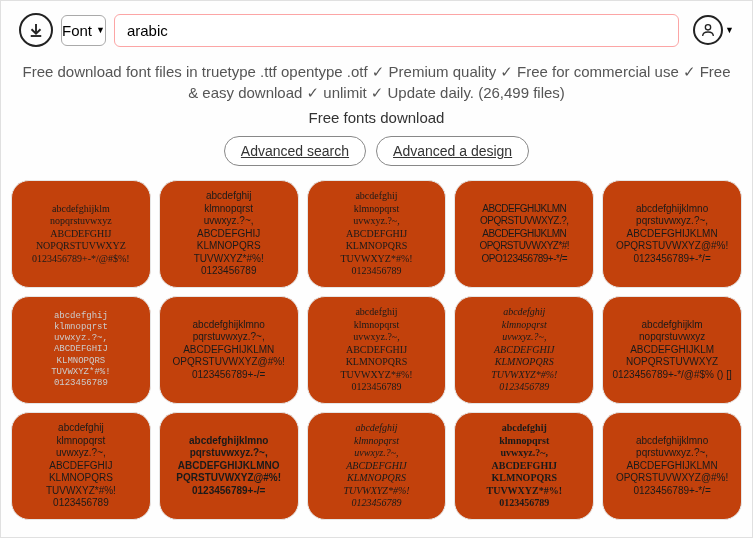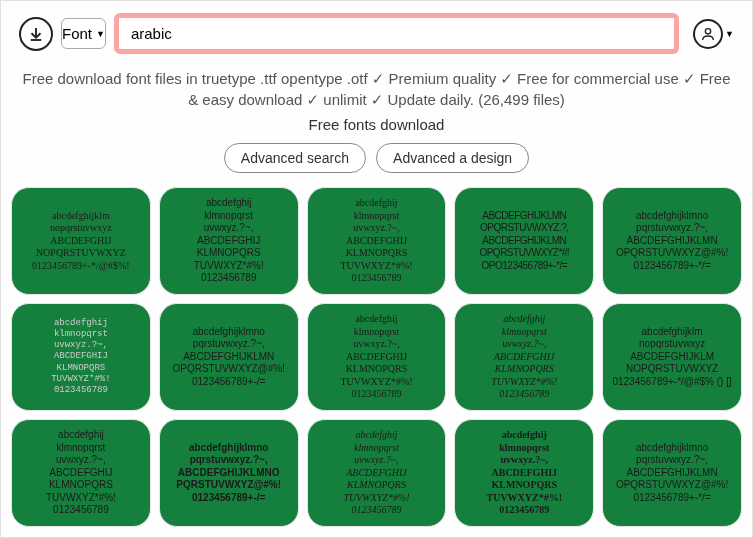--- a/index.html
+++ b/index.html
@@ -33,21 +33,21 @@
     padding: 6px 0;
     font-size: 15px;
     display: flex; align-items: center; gap: 4px;
     cursor: pointer;
     background: #fff;
   }
   .dropdown-caret { font-size: 9px; }
 
   .searchbox {
     flex: 1;
-    border: 5px solid #fca5a5;
+    border: 1px solid #fca5a5;
     border-radius: 6px;
     padding: 7px 12px;
     font-size: 15px;
     outline: none;
     background: #fff;
   }
 
   .user-wrap {
     display: flex; align-items: center; gap: 2px;
     margin-left: 6px;
@@ -81,30 +81,31 @@
     padding-bottom: 14px;
   }
   .pill-btn {
     border: 1px solid #888;
     border-radius: 18px;
     padding: 6px 16px;
     font-size: 14px;
     background: #fff;
     color: #333;
     cursor: pointer;
+    text-decoration: underline;
   }
 
   .grid {
     display: grid;
     grid-template-columns: repeat(5, 1fr);
     gap: 8px;
     padding: 0 10px;
   }
   .card {
-    background: #15803d;
+    background: #c2410c;
     border: 1px solid #e6e6e6;
     border-radius: 18px;
     height: 108px;
     display: flex;
     flex-direction: column;
     justify-content: center;
     align-items: center;
     padding: 6px;
     overflow: hidden;
     cursor: pointer;

